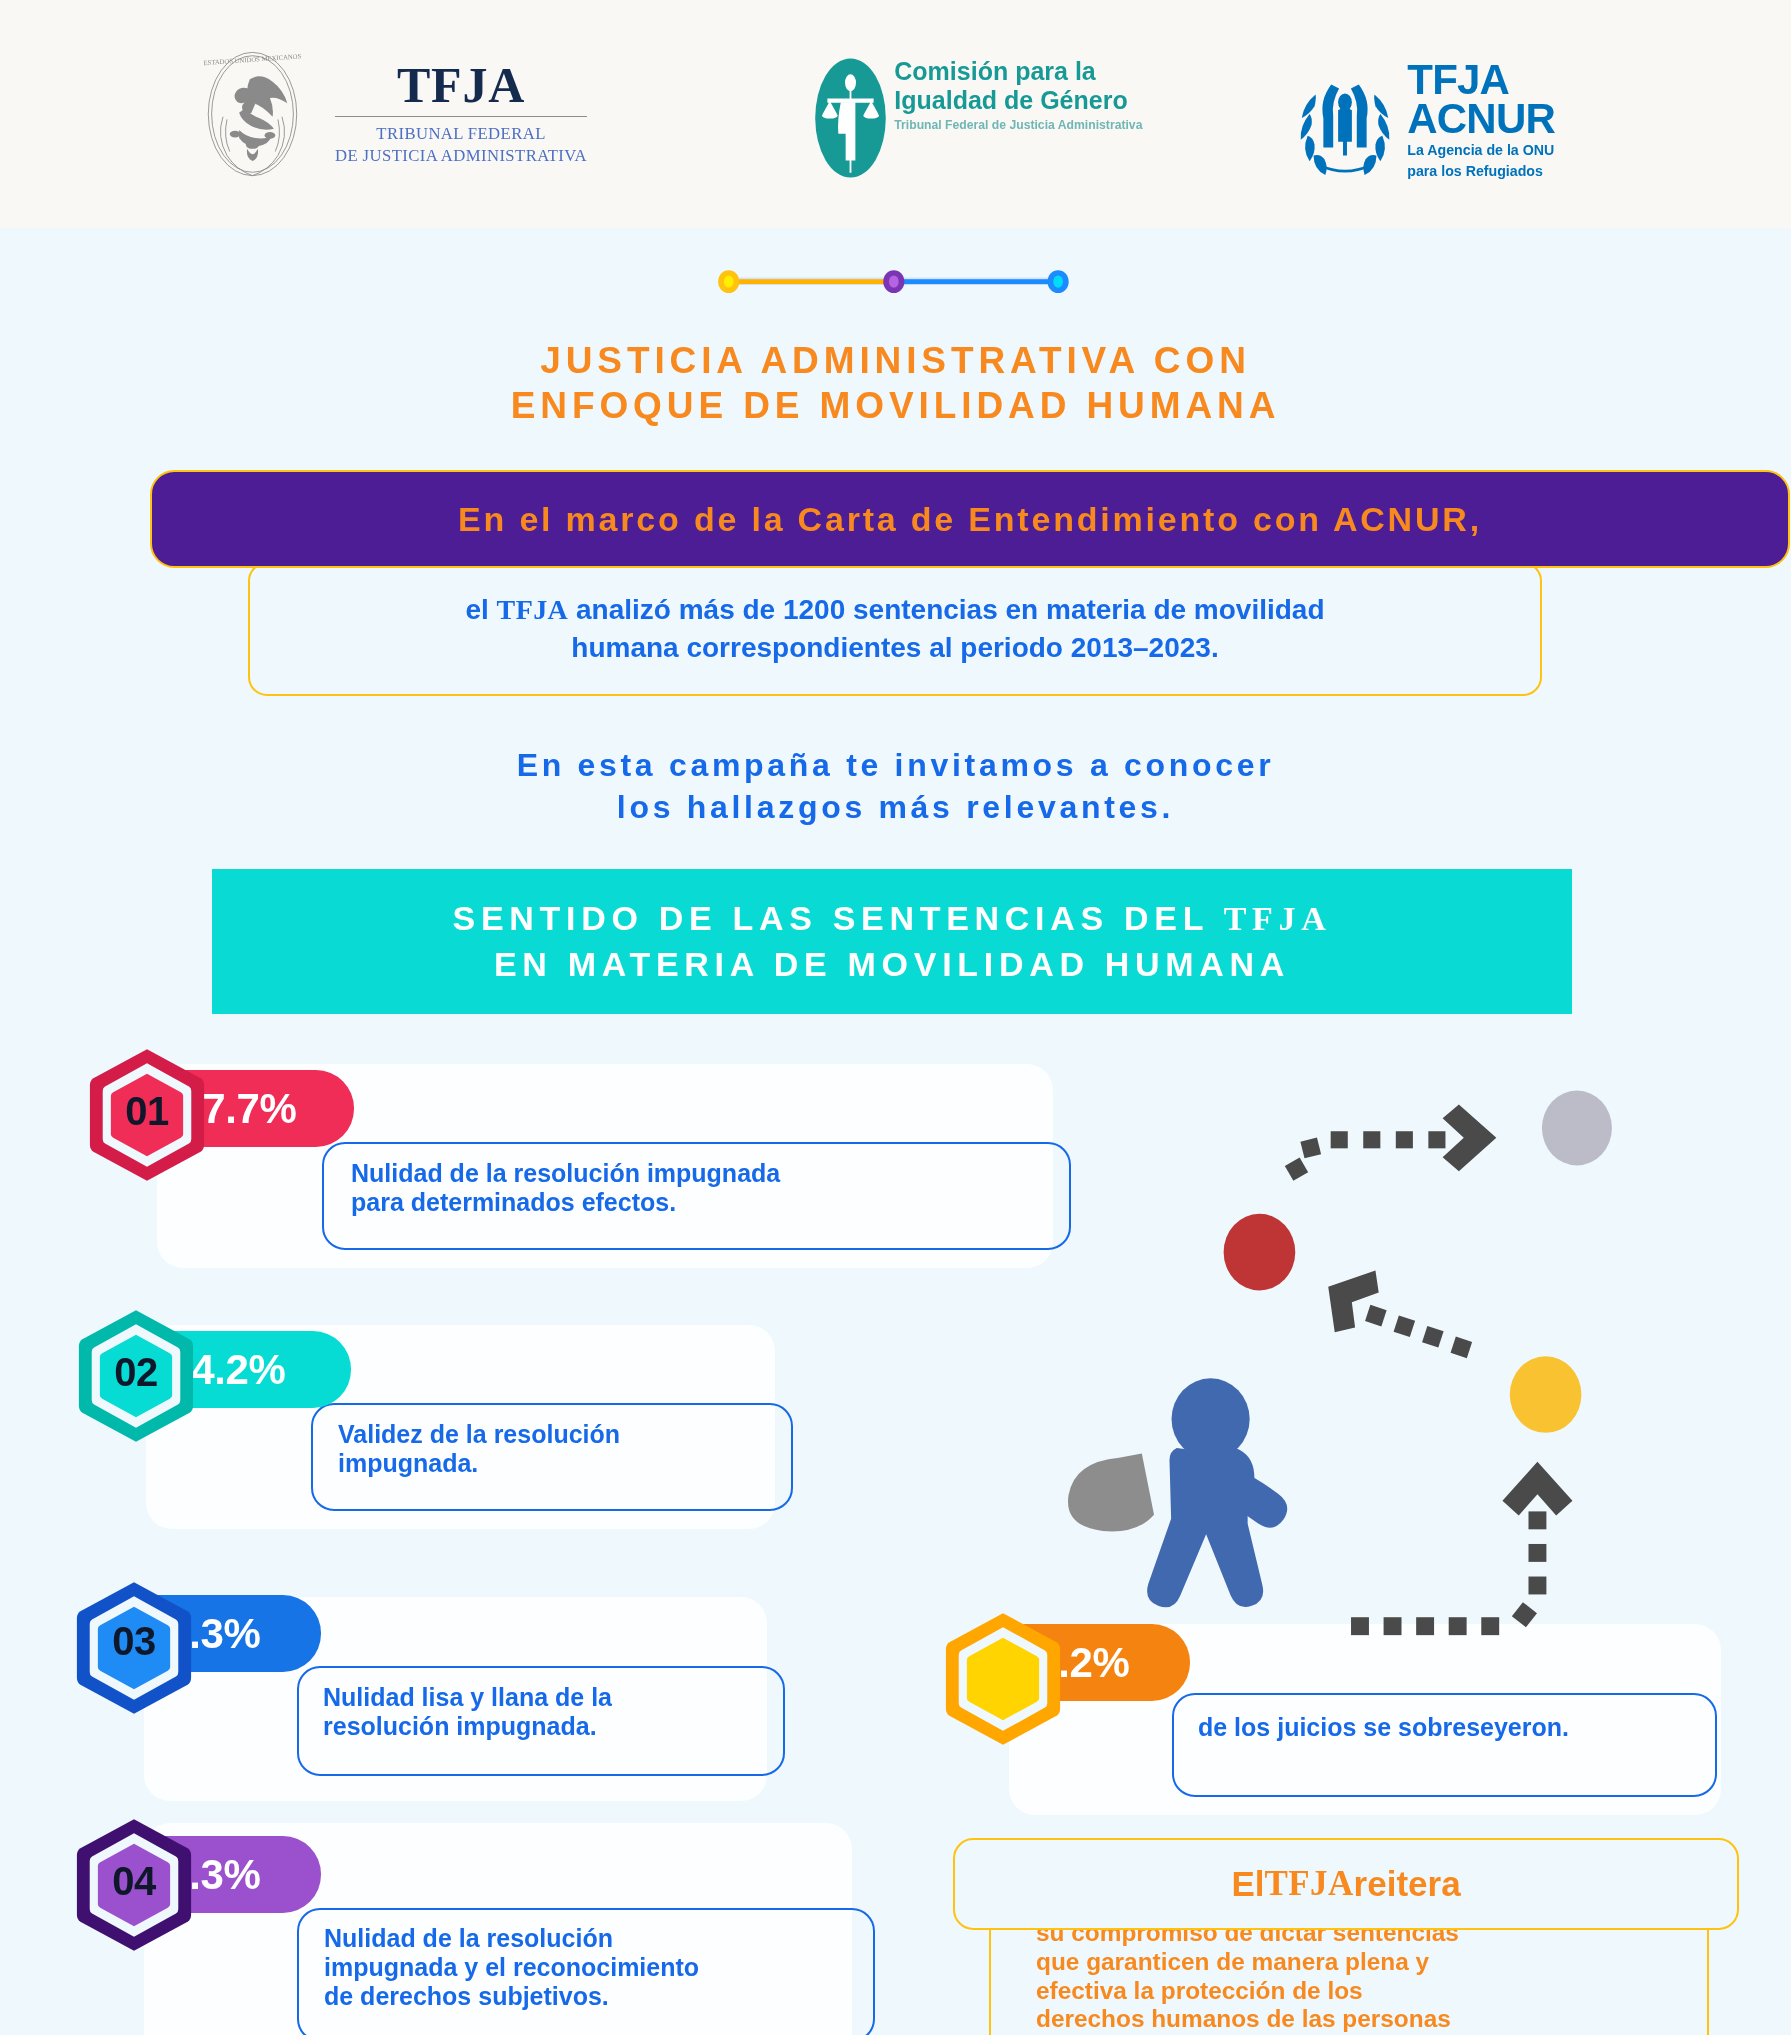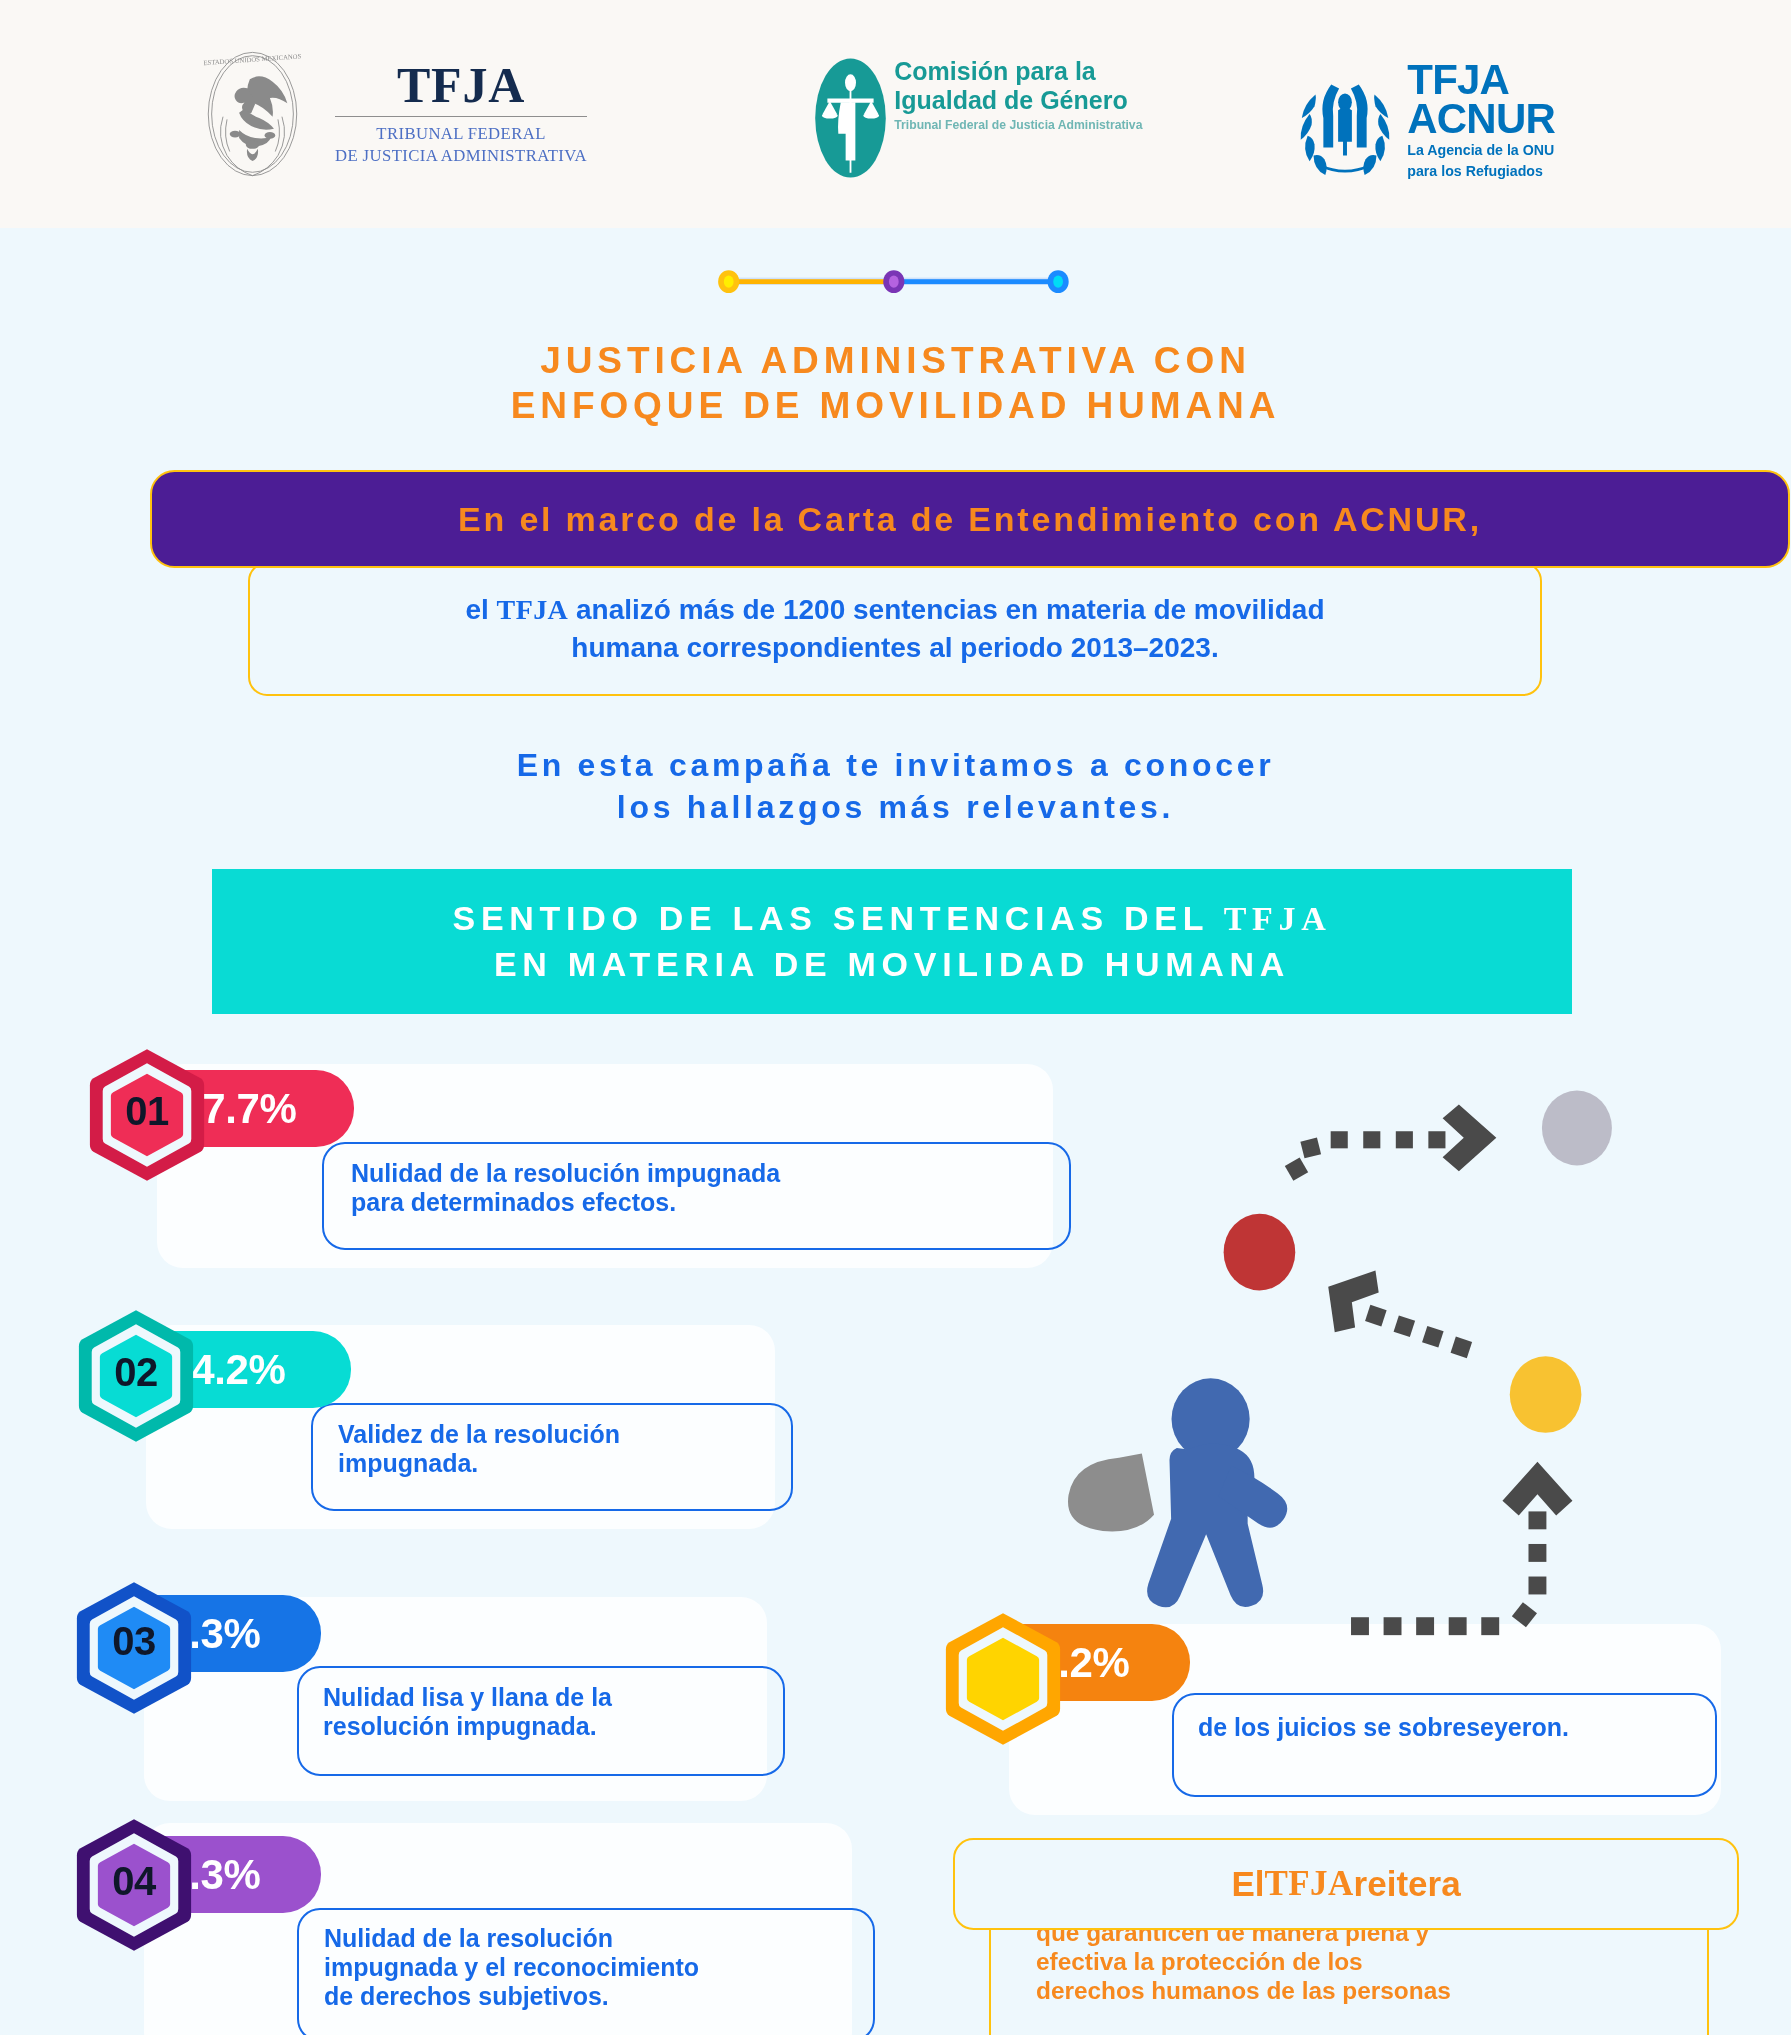--- a/index.html
+++ b/index.html
@@ -393,20 +393,21 @@
   <g>
     <path d="M430 1060 q-110 10 -124 92 q-12 76 84 88 q84 8 126 -40 l-30 -150 z" fill="#8d8d8d"></path>
     <ellipse cx="655" cy="965" rx="96" ry="100" fill="#4169b0"></ellipse>
     <path d="M600 1040 q58 -26 116 -4 q42 16 46 62 q4 48 -16 92 l0 32 l36 150 q10 40 -26 52 q-36 12 -52 -26 l-60 -150 l-64 152 q-16 38 -54 24 q-36 -14 -24 -54 l56 -160 l-4 -144 q0 -22 18 -30z" fill="#4169b0"></path>
     <path d="M706 1080 q60 28 114 68 q38 28 14 64 q-24 34 -62 10 l-98 -68 z" fill="#4169b0"></path>
   </g>
 </svg>
 
 <div class="reitera-body">
   <div class="reitera-body-text">
+    <div>su compromiso de dictar sentencias</div>
     <div>que garanticen de manera plena y</div>
     <div>efectiva la protección de los</div>
     <div>derechos humanos de las personas</div>
 
   </div>
 </div>
 <div class="reitera-head">
   <span>El </span>
     <span class="sv">TFJA</span>
     <span> reitera</span>

